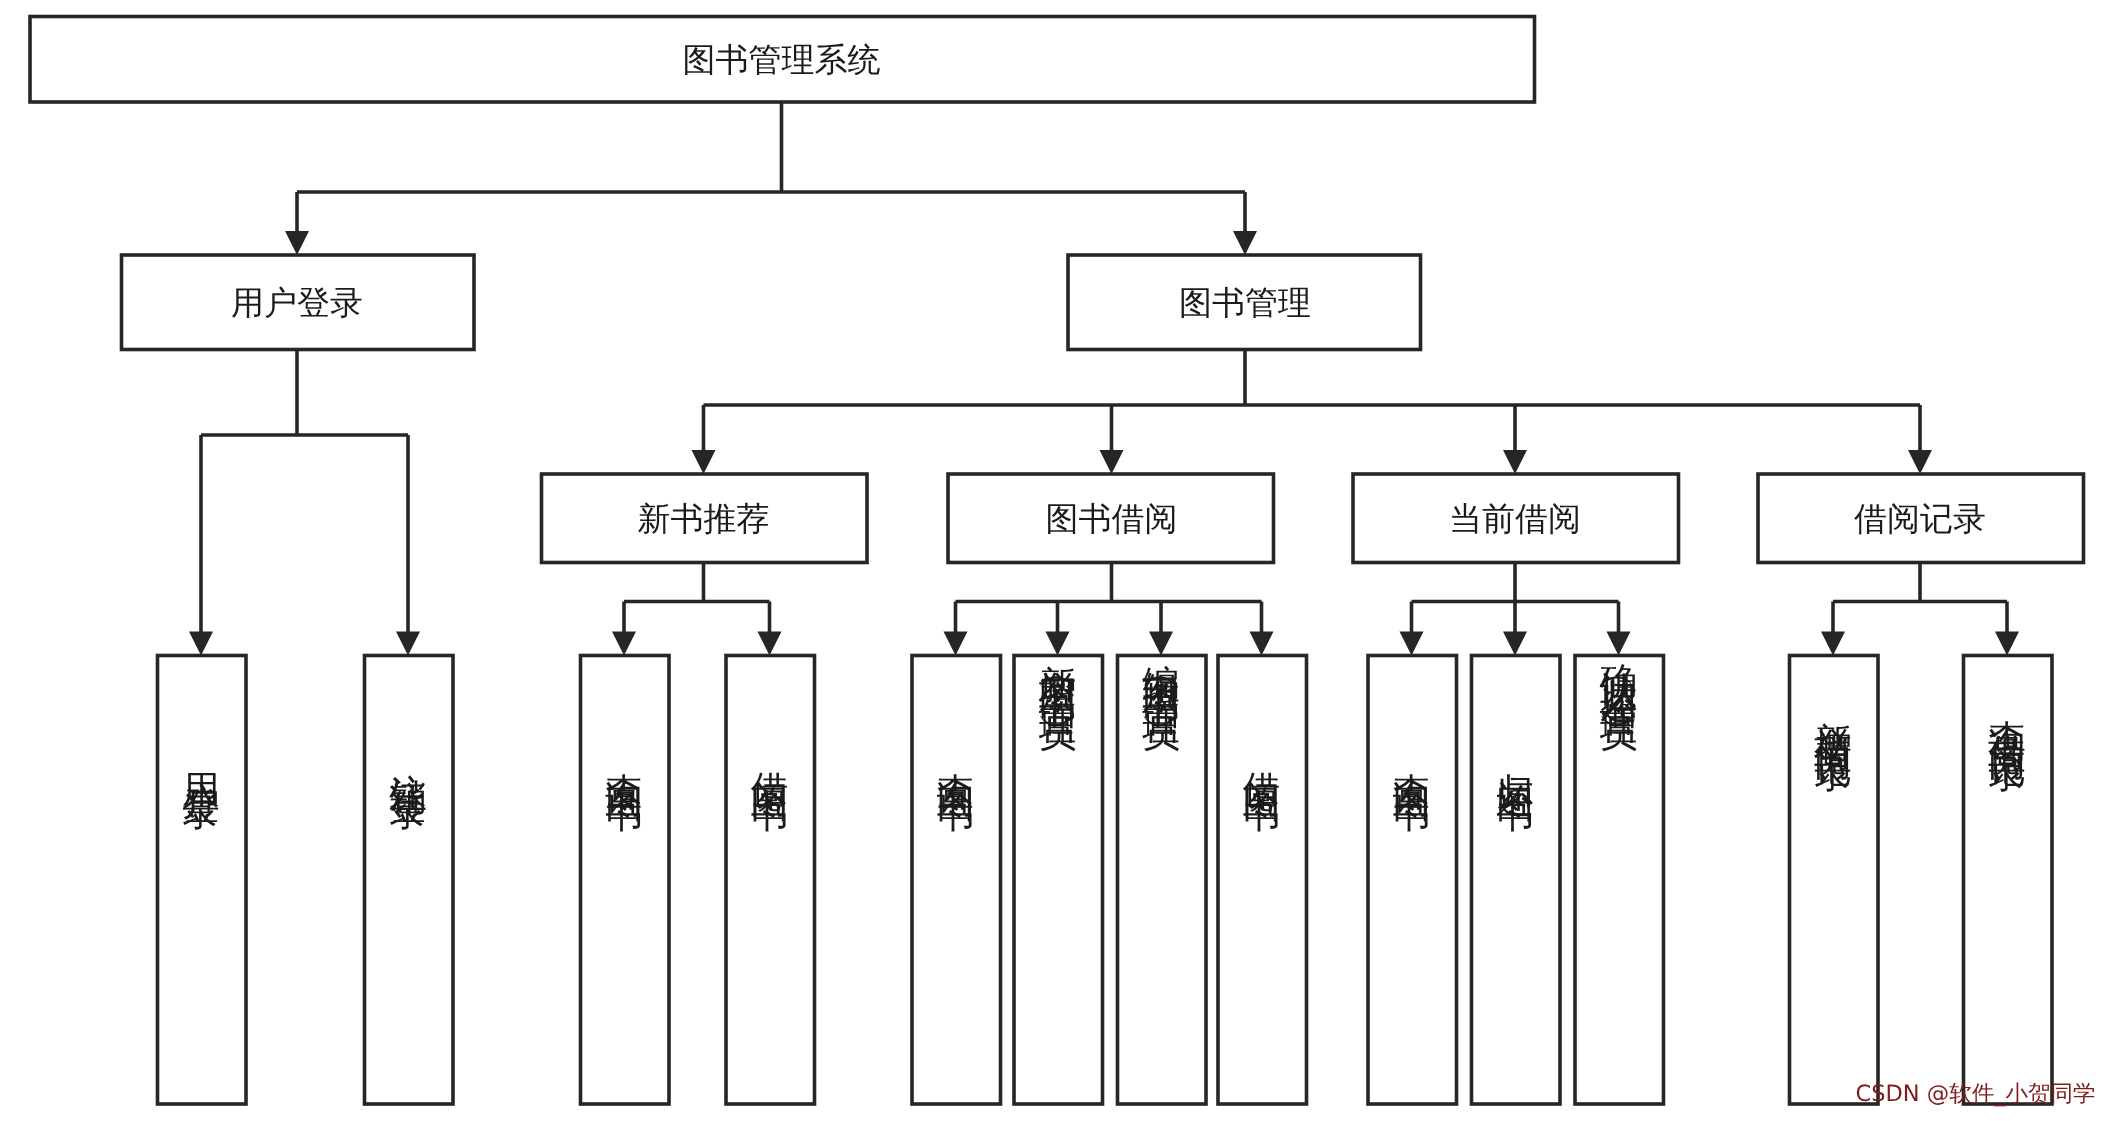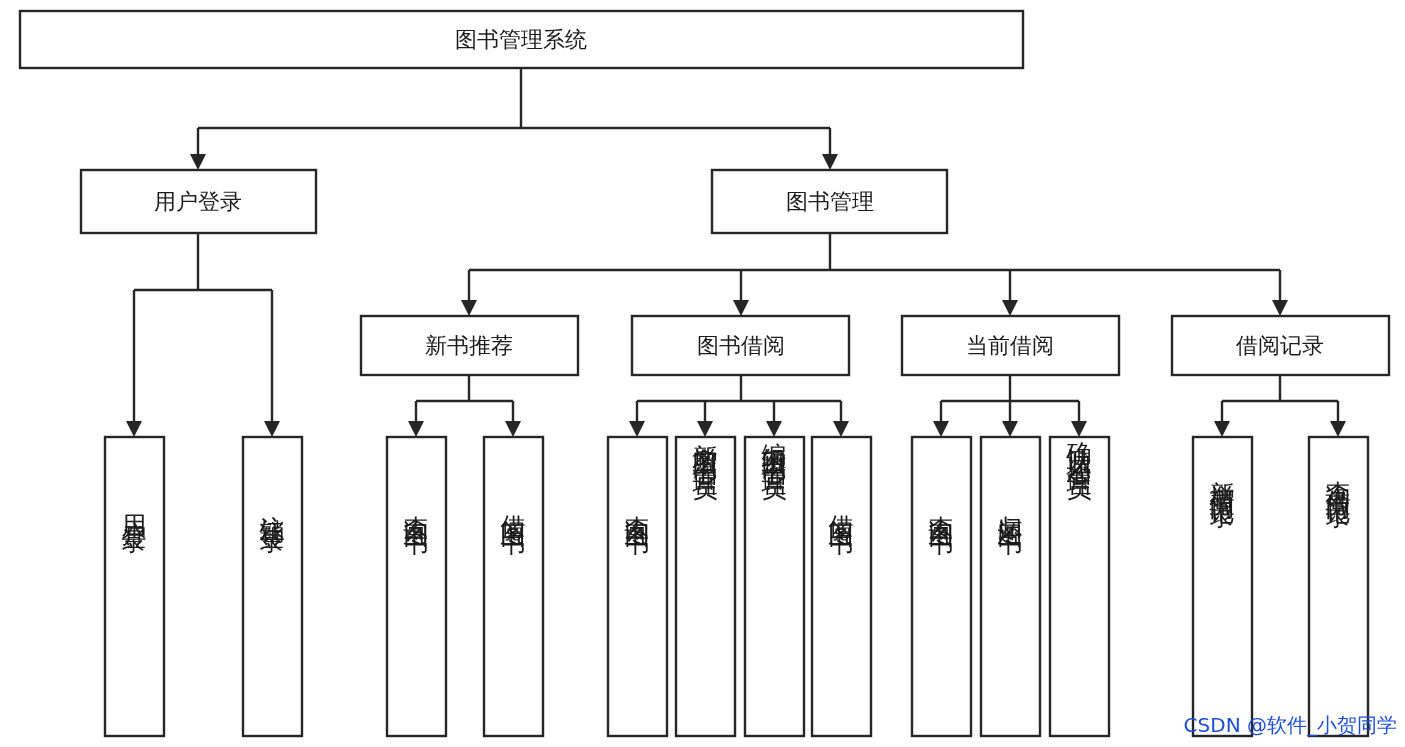--- a/index.html
+++ b/index.html
@@ -57,22 +57,22 @@
   }
   .arrow-head {
     fill: #262626;
     stroke: none;
   }
   .watermark {
     position: absolute;
     right: 8px;
     bottom: 8px;
     font-family: "DejaVu Sans", "Liberation Sans", sans-serif;
-    font-size: 20px;
-    color: #1d4ed8;
+    font-size: 15px;
+    color: #7f1d1d;
     white-space: nowrap;
     pointer-events: none;
     user-select: none;
   }
 </style>
 </head>
 <body>
 
 <div id="diagram-root">
 

